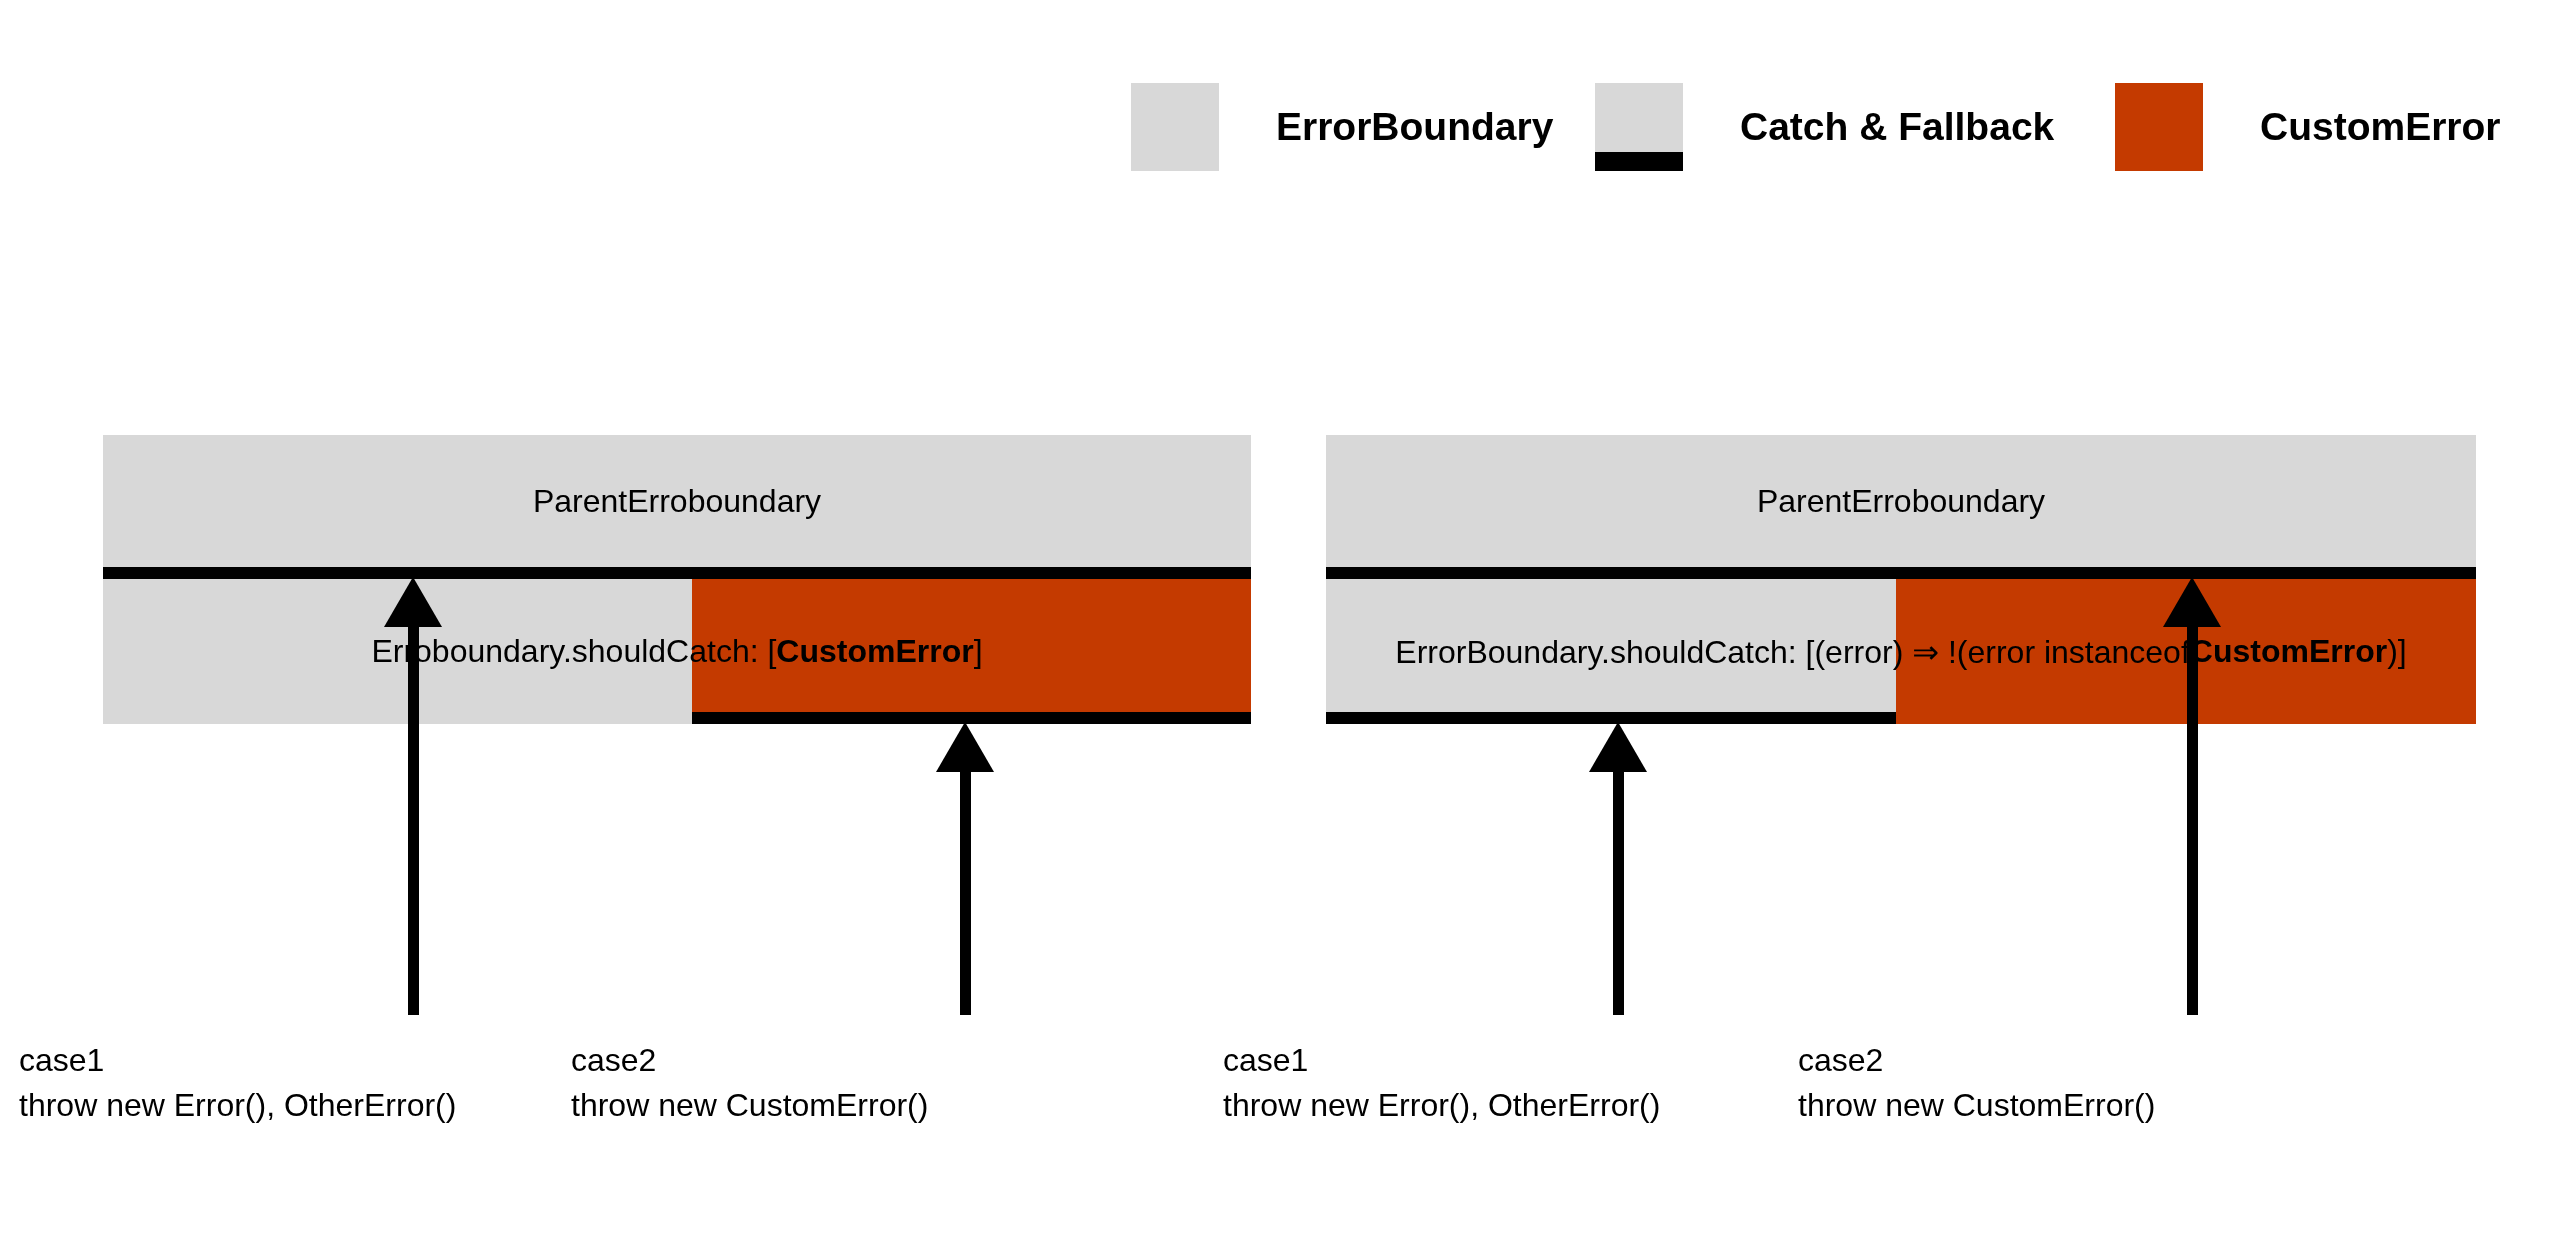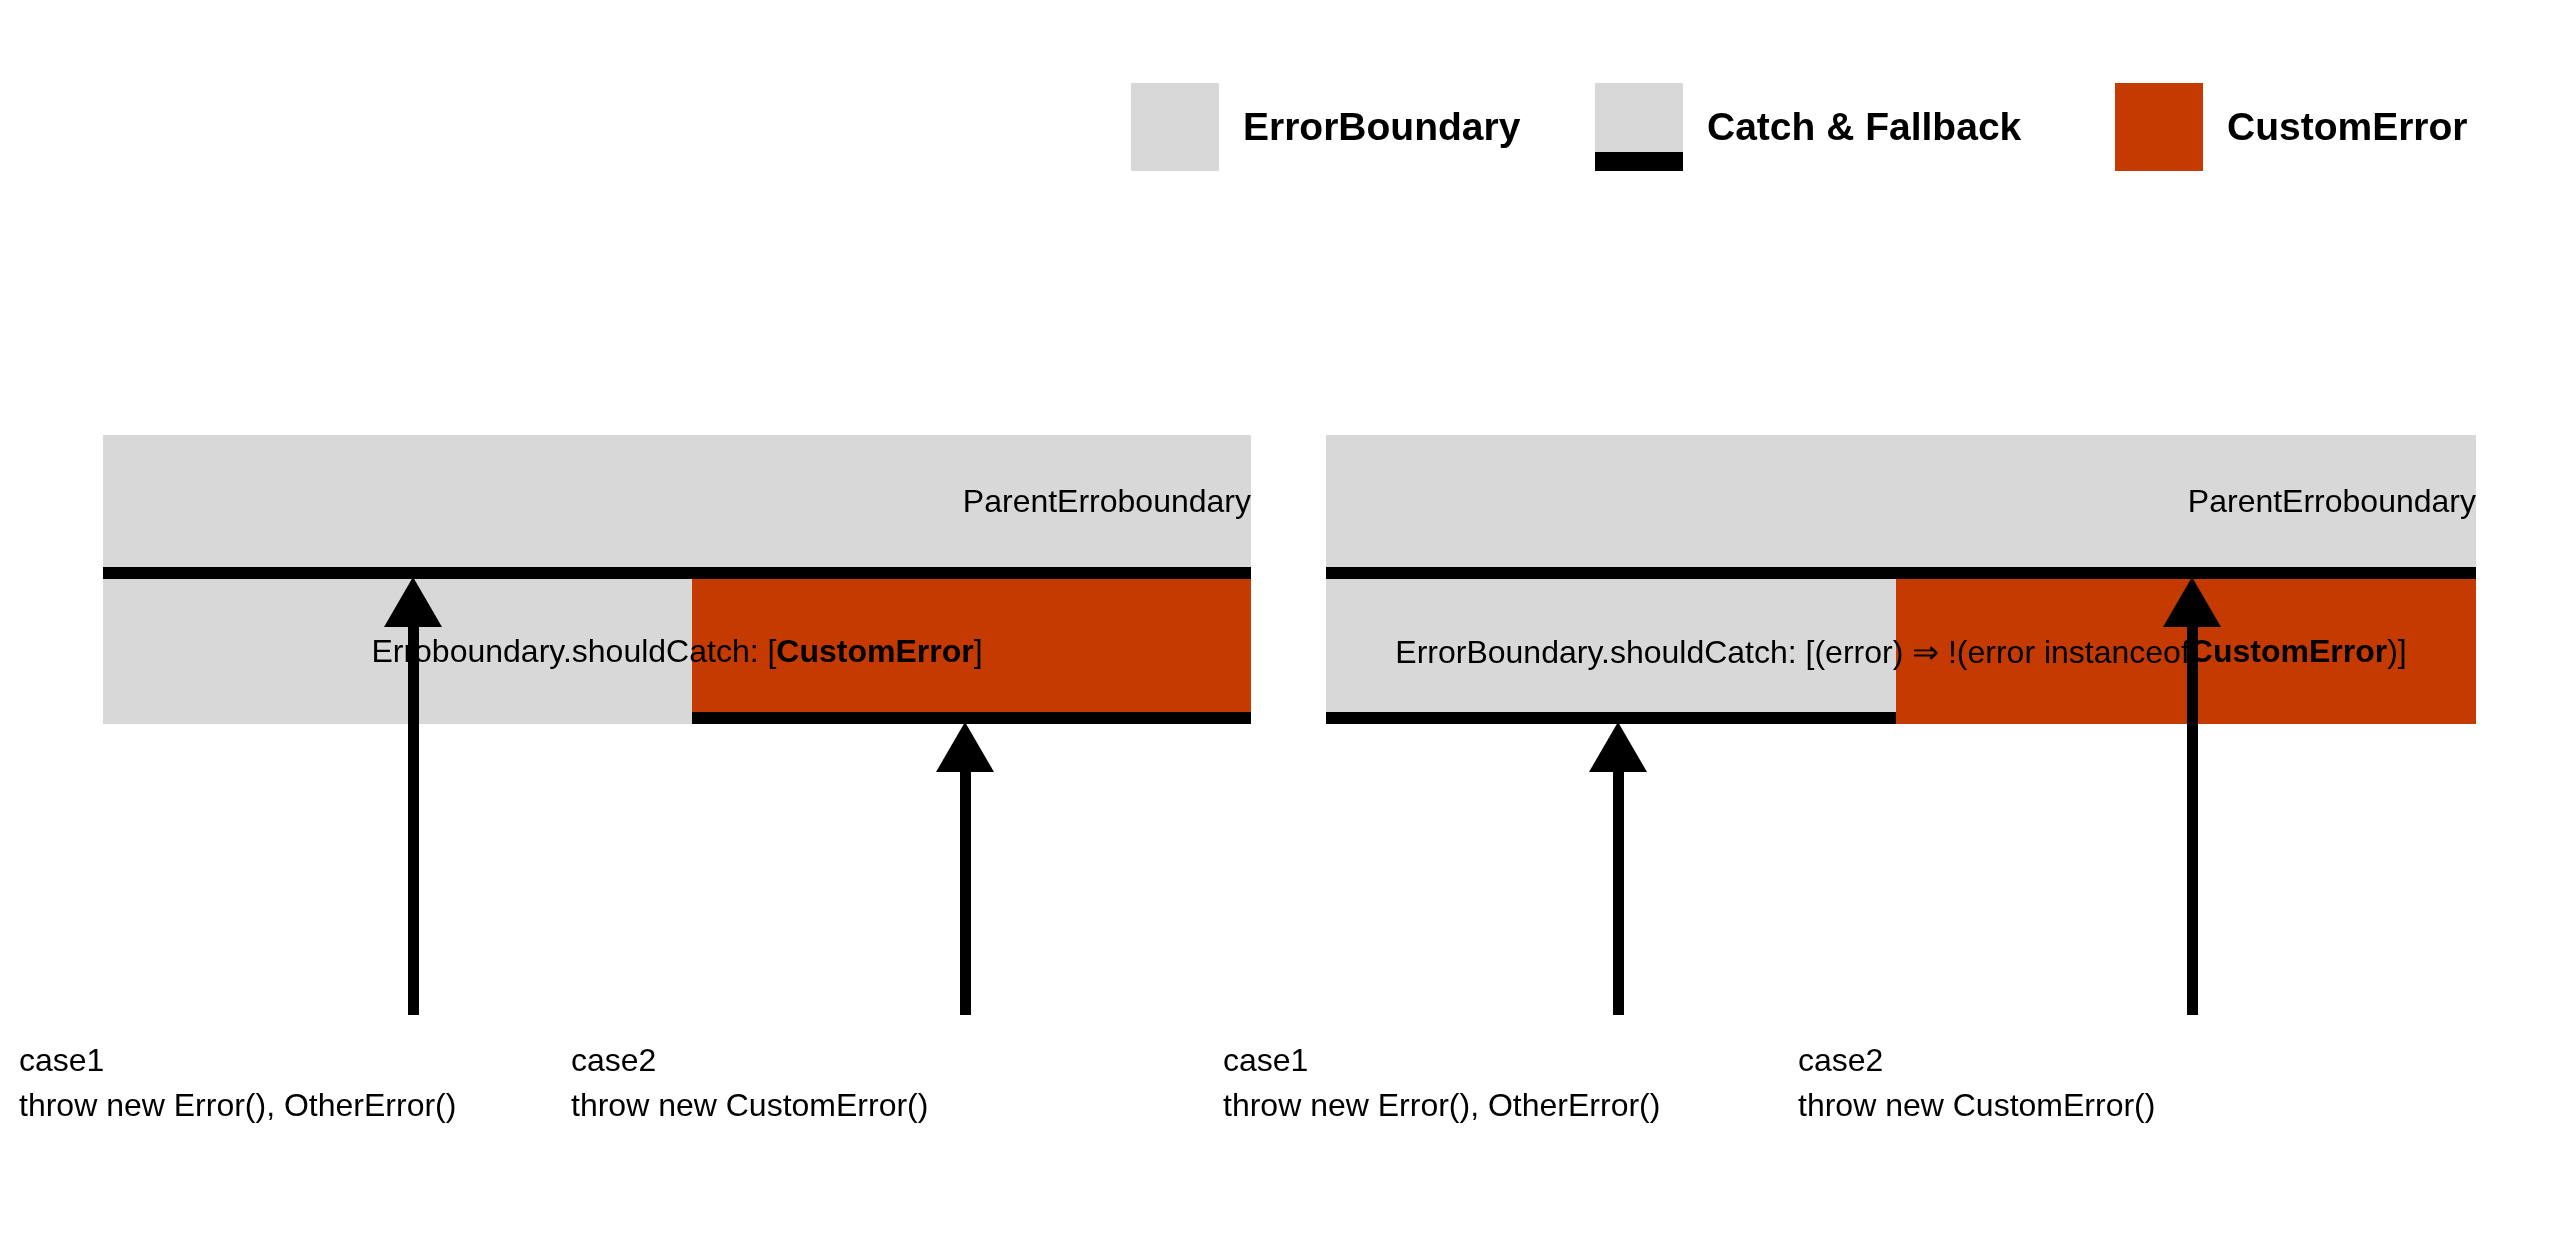--- a/index.html
+++ b/index.html
@@ -9,21 +9,21 @@
     width:2576px; height:1236px;
     background:var(--white,#fff);
     font-family:"Liberation Sans", sans-serif;
     color:#000;
     overflow:hidden;
   }
 
   
   .legend-item {
     position:absolute; top:83px; height:88px;
-    display:flex; align-items:center; gap:24px;
+    display:flex; align-items:center; gap:57px;
   }
   .legend-item.li-1 { left:1131px; }
   .legend-item.li-2 { left:1595px; }
   .legend-item.li-3 { left:2115px; }
   .swatch { width:88px; height:88px; background:var(--gray); flex:0 0 auto; }
   .swatch.sw-catch  { border-bottom:19px solid var(--black); }
   .swatch.sw-orange { background:var(--orange); }
   .legend-label { font-size:39px; font-weight:bold; white-space:nowrap; }
 
   
@@ -34,21 +34,21 @@
   .diagram-title {
     position:absolute; top:342px; left:0; right:0;
     text-align:center; font-size:35px; font-weight:bold;
     line-height:44px; white-space:nowrap;
   }
 
   .parent-bar {
     position:absolute; top:435px; left:0; right:0; height:144px;
     background:var(--gray);
     border-bottom:12.6px solid var(--black);
-    display:flex; align-items:center; justify-content:flex-end;
+    display:flex; align-items:center; justify-content:center;
     font-size:32px;
   }
 
   .child-row {
     position:absolute; top:579px; left:0; right:0; height:145px;
     display:flex;
   }
   .seg { height:100%; }
   .seg.seg-gray   { background:var(--gray); }
   .seg.seg-orange { background:var(--orange); }

